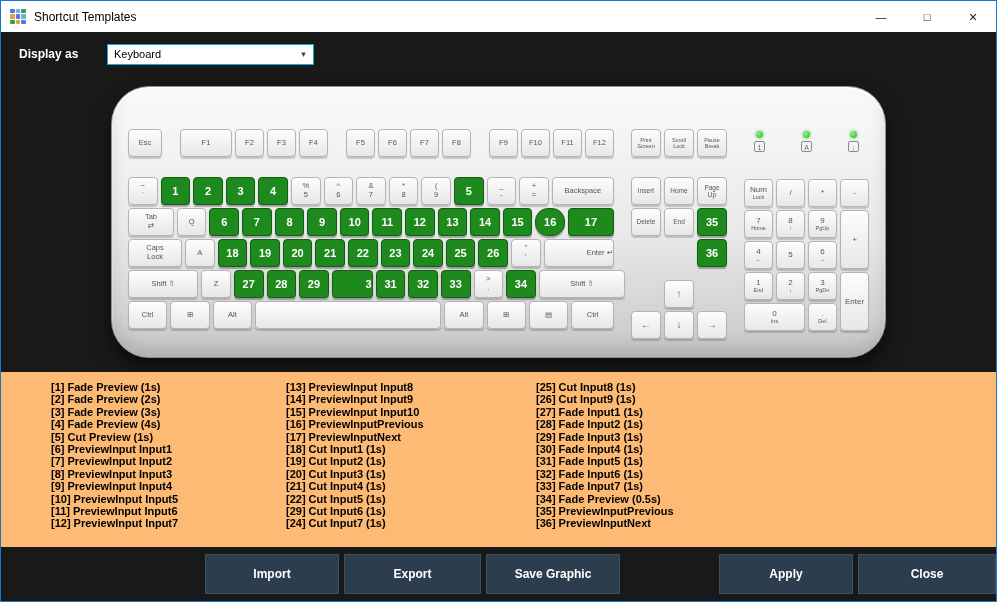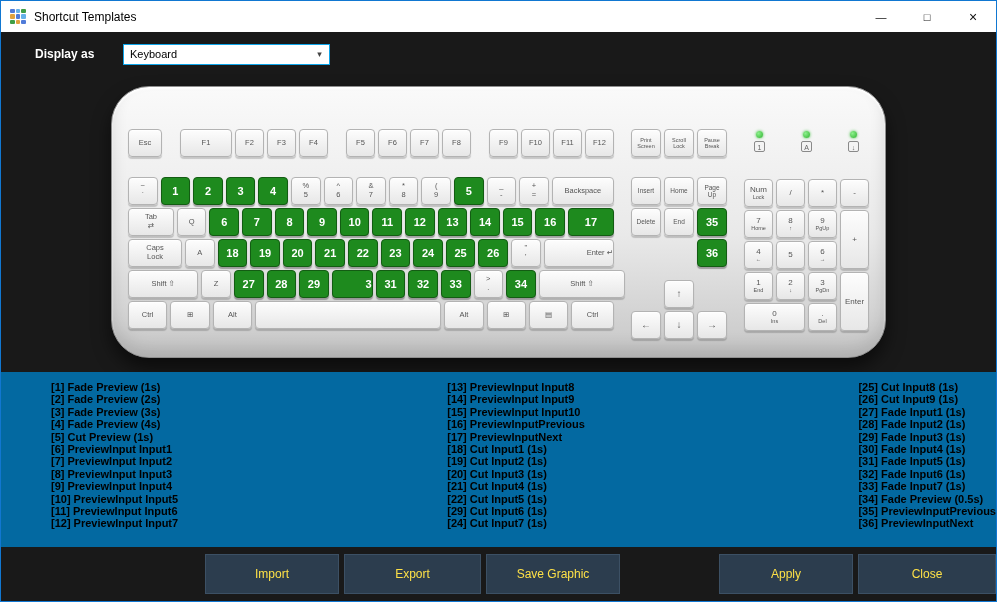--- a/index.html
+++ b/index.html
@@ -19,21 +19,21 @@
     font-size:11px;color:#111;cursor:default;}
   .wc.close{font-size:14px;}
   
   .body{display:flex;height:515px;}
   .sidebar{width:202px;background:#040404;padding-top:7px;box-sizing:border-box;flex:none;}
   .sb-item{height:23px;margin-bottom:7px;display:flex;align-items:center;
     padding-left:8px;color:#fff;font-size:12px;font-weight:bold;cursor:default;}
   .sb-item.selected{background:var(--sidebar-selected,#1d7c1f);}
   .main{flex:1;background:var(--dark-bg,#191919);display:flex;flex-direction:column;}
   
-  .topbar{height:44px;display:flex;align-items:center;padding-left:34px;flex:none;}
+  .topbar{height:44px;display:flex;align-items:center;padding-left:18px;flex:none;}
   .display-as{color:#fff;font-size:12px;font-weight:bold;width:88px;flex:none;}
   .dropdown{width:207px;height:21px;background:#fff;border:1px solid #0ea5e9;
     position:relative;display:flex;align-items:center;font-size:11px;color:#000;
     padding-left:6px;box-sizing:border-box;}
   .dd-arrow{position:absolute;right:1px;top:1px;bottom:1px;width:17px;display:flex;
     align-items:center;justify-content:center;color:#444;font-size:9px;}
   
   .kb-zone{height:296px;flex:none;}
   .kb-body{
     width:775px;height:272px;margin:10px auto 0;box-sizing:border-box;
@@ -72,30 +72,30 @@
   .np-grid .kl:nth-child(2){font-size:5.5px;}
   .leds{height:28px;margin-bottom:20px;display:flex;justify-content:space-between;
     padding:2px 10px 0 10px;}
   .led-item{display:flex;flex-direction:column;align-items:center;gap:3px;}
   .led-dot{width:7px;height:7px;border-radius:50%;
     background:radial-gradient(circle at 35% 35%,#8cf08c,var(--led-green,#2fb32f));
     box-shadow:0 0 3px #49c249;}
   .led-glyph{width:11px;height:11px;border:1px solid #8a8a8a;border-radius:2px;
     font-size:7px;line-height:11px;text-align:center;color:#666;box-sizing:border-box;}
   
-  .lists{flex:1;background:#0369a1;display:flex;padding:9px 0 0 50px;box-sizing:border-box;justify-content:space-between;}
+  .lists{flex:1;background:#fdba74;display:flex;padding:9px 0 0 50px;box-sizing:border-box;}
   .list-col{width:235px;}
   .list-col:nth-child(2){width:250px;}
   .list-col:nth-child(3){width:auto;}
   .list-col div{font-size:11px;font-weight:bold;color:#000;line-height:12.4px;white-space:nowrap;}
   
   .footer{height:54px;background:var(--dark-bg,#191919);display:flex;align-items:center;
     padding-left:204px;box-sizing:border-box;gap:5px;}
   .btn{height:40px;background:var(--button-bg,#2c3d4e);border:1px solid var(--button-border,#3c5064);
-    color:#fde047;font-size:12px;font-weight:normal;display:flex;align-items:center;
+    color:#ffffff;font-size:12px;font-weight:bold;display:flex;align-items:center;
     justify-content:center;box-sizing:border-box;cursor:default;flex:none;}
   .spacer{flex:none;}
 </style>
 </head>
 <body>
 
 <div class="window">
 
   <div class="titlebar">
     <div class="app-icon" id="appIcon">
@@ -233,21 +233,21 @@
                 <div class="key green" style="width: 29.6px;">6</div>
                 <div class="key green" style="width: 29.6px;">7</div>
                 <div class="key green" style="width: 29.6px;">8</div>
                 <div class="key green" style="width: 29.6px;">9</div>
                 <div class="key green" style="width: 29.6px;">10</div>
                 <div class="key green" style="width: 29.6px;">11</div>
                 <div class="key green" style="width: 29.6px;">12</div>
                 <div class="key green" style="width: 29.6px;">13</div>
                 <div class="key green" style="width: 29.6px;">14</div>
                 <div class="key green" style="width: 29.6px;">15</div>
-                <div class="key green" style="width: 29.6px;">16</div>
+                <div class="key green" style="width: 29.6px; border-radius: 13px;">16</div>
                 <div class="key green" style="width: 45.9px;">17</div>
               </div>
               <div class="kb-row">
                 <div class="key" style="width: 54.05px;">
                   <div class="kl">Caps</div>
                   <div class="kl">Lock</div>
                 </div>
                 <div class="key" style="width: 29.6px;">
                   <div class="kl">A</div>
                 </div>

